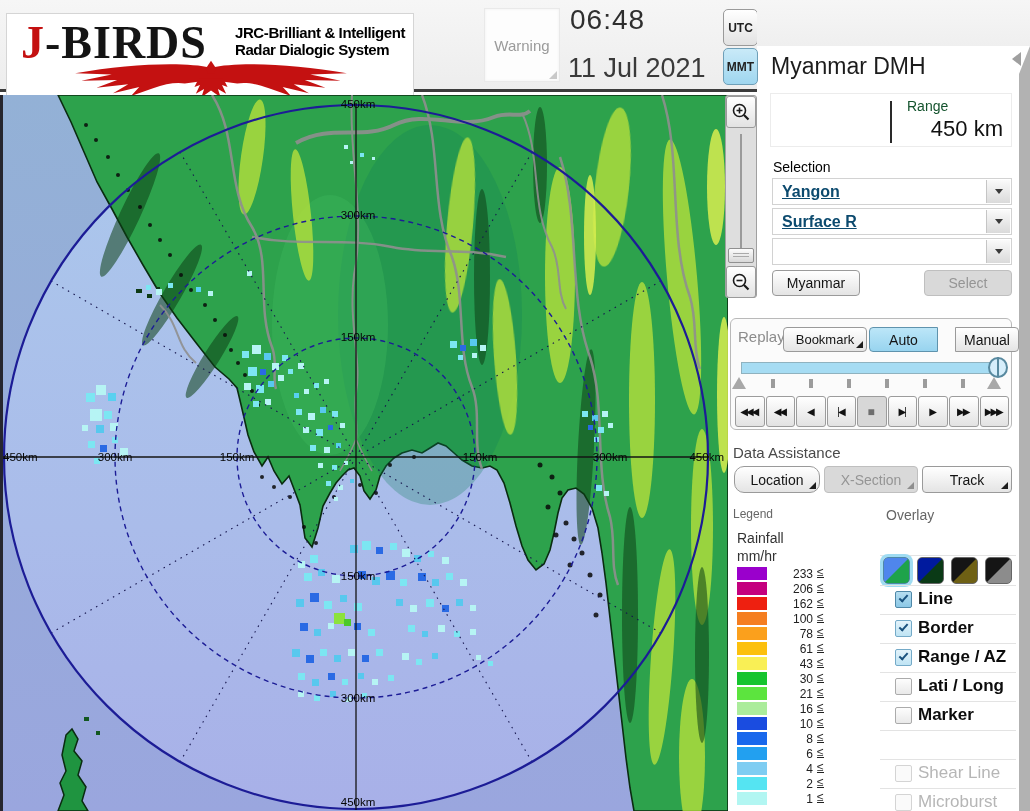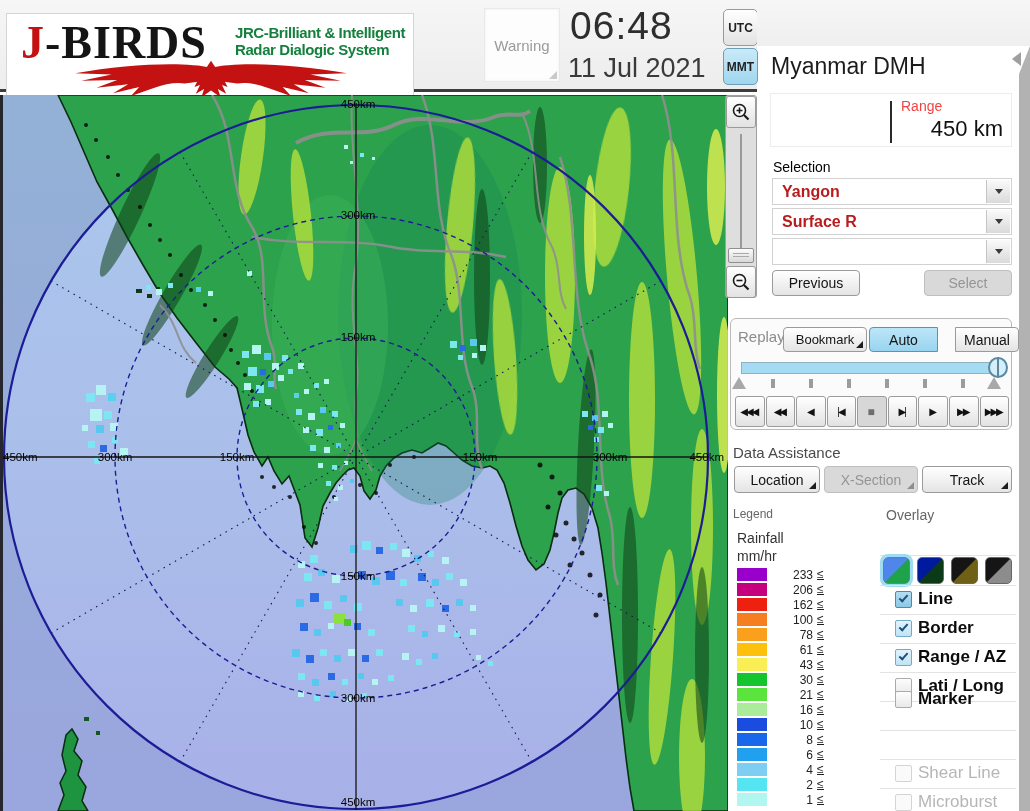--- a/index.html
+++ b/index.html
@@ -10,32 +10,32 @@
   
   .header-left { position:absolute; left:0; top:0; width:757px; height:92px;
     background:linear-gradient(#f6f6f6,#ededed); border-bottom:3px solid #3c3c3c; }
   .header-right { position:absolute; left:757px; top:0; width:273px; height:46px;
     background:linear-gradient(#f6f6f6,#efefef); }
   .logo-box { position:absolute; left:6px; top:13px; width:408px; height:84px;
     background:#fff; border:1px solid #d5d5d5; overflow:hidden;padding-left:46px; }
   .logo-title { position:absolute; left:14px; top:2px; font-family:"Liberation Serif",serif;
     font-weight:bold; font-size:46px; letter-spacing:1px; color:#141414; }
   .logo-title .red-j { color:#c41111; }
-  .logo-tag { position:absolute; left:228px; top:10px; color:#15803d; font-weight:bold;
+  .logo-tag { position:absolute; left:228px; top:10px; color:#000000; font-weight:bold;
     font-size:15px; line-height:1.15; letter-spacing:-0.4px; white-space:nowrap; }
   .eagle { position:absolute; left:6px; top:44px; width:396px; height:40px; }
 
   .warning-box { position:absolute; left:484px; top:8px; width:76px; height:74px;
     background:#fdfdfd; border:1px solid #e9e9e9; box-shadow:inset 0 0 3px rgba(0,0,0,.06);
     display:flex; align-items:center; justify-content:center;text-align:right; }
   .warning-box span { color:#9b9b9b; font-size:15px; }
   .grip { position:absolute; right:2px; bottom:2px; width:0; height:0;
     border-left:8px solid transparent; border-bottom:8px solid #c9c9c9; }
 
-  .clock-time { position:absolute; left:570px; top:4px; font-size:39px; color:#2e2e2e; letter-spacing:1px; }
+  .clock-time { position:absolute; left:570px; top:4px; font-size:28px; color:#2e2e2e; letter-spacing:1px; }
   .clock-date { position:absolute; left:568px; top:53px; font-size:27px; color:#3a3a3a; }
 
   .tz-btn { position:absolute; left:723px; width:35px; height:37px; border-radius:5px;
     border:1px solid #9a9a9a; font-size:12px; font-weight:bold; color:#222;
     display:flex; align-items:center; justify-content:center; cursor:pointer;
     background:linear-gradient(#ffffff,#e2e2e2); }
   .tz-utc { top:9px; }
   .tz-mmt { top:48px; background:linear-gradient(#c9eaf8,#9fd6ef); border-color:#6e9fb8; }
   .collapse-arrow { position:absolute; left:1012px; top:52px; width:0; height:0;
     border-top:7px solid transparent; border-bottom:7px solid transparent; border-right:9px solid #9f9f9f; }
@@ -58,27 +58,27 @@
   .zoom-track { position:absolute; left:14px; top:38px; width:2px; height:128px; background:#9a9a9a; }
   .zoom-handle { position:absolute; left:2px; top:152px; width:26px; height:15px;
     background:linear-gradient(#fcfcfc,#d8d8d8); border:1px solid #909090; border-radius:2px; cursor:grab; }
   .zoom-handle::after { content:""; display:block; margin:4px 4px; height:1px; background:#aaa; box-shadow:0 3px 0 #aaa; }
 
   
   .panel-title { position:absolute; left:771px; top:53px; font-size:23px; color:#1c1c1c; }
   .range-box { position:absolute; left:770px; top:93px; width:242px; height:54px;
     background:#fff; border:1px solid #ececec; }
   .range-divider { position:absolute; left:119px; top:7px; width:2px; height:42px; background:#2a2a2a; }
-  .range-label { position:absolute; left:130px; top:4px; font-size:14px; color:#ef4444; }
+  .range-label { position:absolute; left:136px; top:4px; font-size:14px; color:#14532d; }
   .range-value { position:absolute; right:8px; top:22px; font-size:22px; color:#111; }
 
   .selection-label { position:absolute; left:773px; top:159px; font-size:14px; color:#000000; }
   .dd { position:absolute; left:772px; width:240px; height:27px; background:#fff;
     border:1px solid #d2d2d2; }
-  .dd-val { position:absolute; left:9px; top:4px; font-size:16px; font-weight:600; color:#b91c1c; }
+  .dd-val { position:absolute; left:9px; top:4px; font-size:16px; font-weight:600; color:#0c4a6e;text-decoration:underline; }
   .dd-arrow { position:absolute; right:1px; top:1px; width:24px; height:23px;
     background:linear-gradient(#fafafa,#dadada); border-left:1px solid #c5c5c5;
     display:flex; align-items:center; justify-content:center; cursor:pointer; }
   .dd-arrow::after { content:""; width:0; height:0; border-left:4px solid transparent;
     border-right:4px solid transparent; border-top:5px solid #3a3a3a; }
 
   .btn { border:1px solid #9a9a9a; border-radius:4px; background:linear-gradient(#ffffff,#e4e4e4);
     font-size:14px; color:#141414; cursor:pointer; font-family:inherit; position:absolute; }
   .btn.dis { background:#d9d9d9; color:#959595; border-color:#bfbfbf; cursor:default; }
   .btn.sel { background:linear-gradient(#bce6f8,#98d4ef); border-color:#5f93ad; }
@@ -105,30 +105,30 @@
   .end-tri { position:absolute; top:58px; width:0; height:0; border-left:7px solid transparent;
     border-right:7px solid transparent; border-bottom:12px solid #a8a8a8; }
   .pb-row { position:absolute; left:4px; top:77px; width:274px; height:31px; display:flex; gap:1px; }
   .pb-btn { flex:1; border:1px solid #9c9c9c; border-radius:3px; background:linear-gradient(#ffffff,#e2e2e2);
     font-size:10px; letter-spacing:-2px; color:#111; display:flex; align-items:center;
     justify-content:center; cursor:pointer; padding-right:2px; }
   .pb-btn.pressed { background:#d7d7d7; color:#6e6e6e; letter-spacing:0; font-size:12px; }
 
   
   .da-label { position:absolute; left:733px; top:444px; font-size:15px; color:#4a4a4a; }
-  .btn-location { left:734px; top:466px; width:86px; height:27px; }
+  .btn-location { left:734px; top:466px; width:86px; height:27px;border-radius:10px; }
   .btn-xsection { left:824px; top:466px; width:94px; height:27px; }
   .btn-track    { left:922px; top:466px; width:90px; height:27px; }
 
   
   .legend-label { position:absolute; left:733px; top:507px; font-size:12px; color:#666; }
   .rain-1 { position:absolute; left:737px; top:530px; font-size:14px; color:#333; }
   .rain-2 { position:absolute; left:737px; top:548px; font-size:14px; color:#333; }
   .legend-rows { position:absolute; left:737px; top:567px; width:100px; }
-  .lg-row { height:15px; display:flex; align-items:center; }
+  .lg-row { height:15px; display:flex; align-items:flex-start; }
   .lg-sw { width:30px; height:13px; }
   .lg-val { width:46px; text-align:right; font-size:12px; color:#222; }
   .leq { margin-left:4px; font-size:12px; color:#222; border-bottom:1px solid #222; line-height:10px; }
 
   
   .overlay-label { position:absolute; left:886px; top:507px; font-size:14px; color:#666; }
   .ov-row { position:absolute; left:884px; width:132px; height:26px; }
   .ov-sep { position:absolute; left:880px; width:136px; height:1px; background:#e3e3e3; }
   .cb { position:absolute; left:11px; top:4px; width:17px; height:17px; border-radius:2px;
     border:1px solid #74aac8; background:linear-gradient(#e3f3fb,#bfe4f4); cursor:pointer; }
@@ -523,21 +523,21 @@
     <span class="dd-arrow"></span>
   </div>
   <div class="dd" style="top:208px;">
     <span class="dd-val">Surface R</span>
     <span class="dd-arrow"></span>
   </div>
   <div class="dd" style="top:238px;">
     <span class="dd-val"></span>
     <span class="dd-arrow"></span>
   </div>
-  <button class="btn btn-previous">Previous</button>
+  <button class="btn btn-previous">Myanmar</button>
   <button class="btn dis btn-select">Select</button>
 
   <div class="replay-box">
     <div class="replay-label">Replay</div>
     <button class="btn btn-bookmark"><span>Bookmark</span><span class="corner"></span></button>
     <button class="btn sel btn-auto">Auto</button>
     <button class="btn btn-manual">Manual</button>
 
     <div class="slider-track"></div>
     <div class="slider-handle"></div>
@@ -683,21 +683,21 @@
         <span class="check"></span>
       </span>
     <span class="ov-label">Range / AZ</span>
   </div>
   <div class="ov-sep" style="top:672px;"></div>
   <div class="ov-row" style="top:674px;">
     <span class="cb unchecked"></span>
     <span class="ov-label">Lati / Long</span>
   </div>
   <div class="ov-sep" style="top:701px;"></div>
-  <div class="ov-row" style="top:687px;">
+  <div class="ov-row" style="top:703px;">
     <span class="cb unchecked"></span>
     <span class="ov-label">Marker</span>
   </div>
   <div class="ov-sep" style="top:730px;"></div>
   <div class="ov-sep" style="top:759px;"></div>
   <div class="ov-row" style="top:761px;">
     <span class="cb disabled"></span>
     <span class="ov-label disabled">Shear Line</span>
   </div>
   <div class="ov-sep" style="top:788px;"></div>

